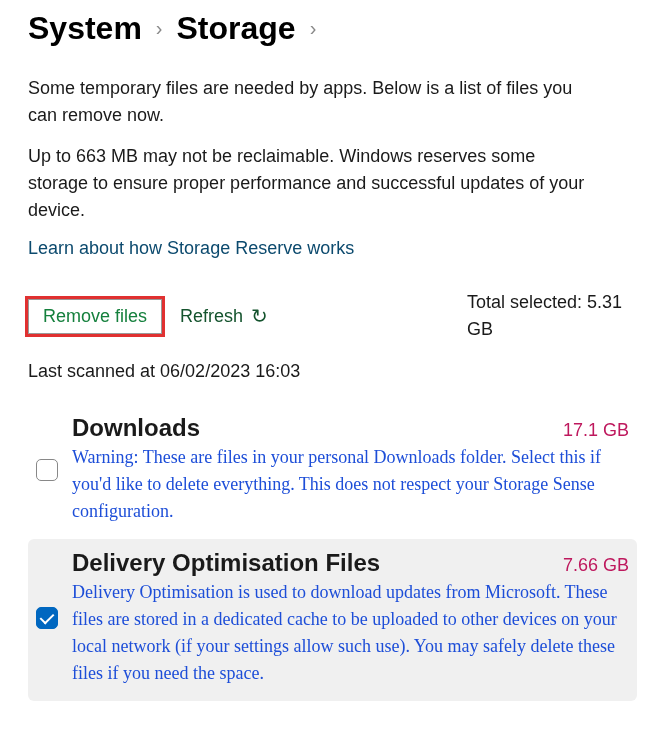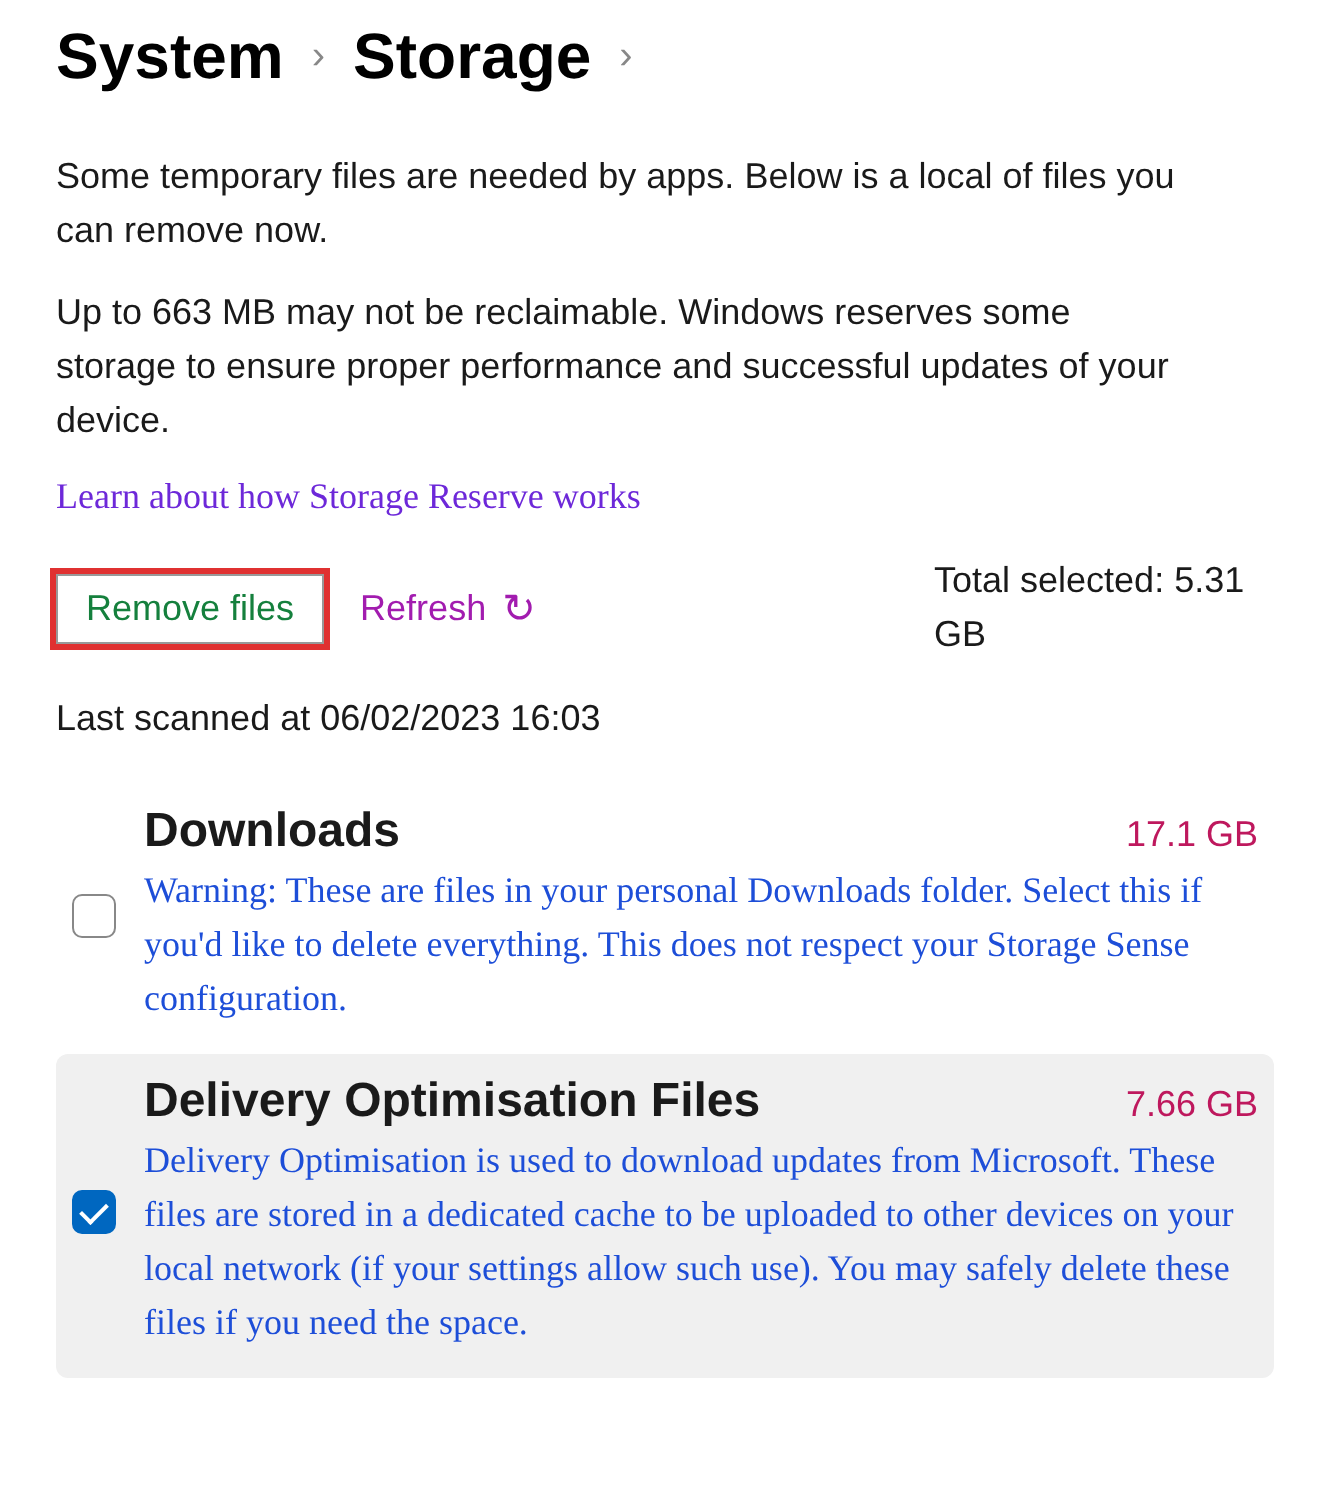--- a/index.html
+++ b/index.html
@@ -36,26 +36,25 @@
       font-weight: 400;
     }
     .intro {
       font-size: 18px;
       line-height: 1.5;
       color: #1a1a1a;
       margin-bottom: 14px;
       max-width: 560px;
     }
     .link {
-      color: #6d28d9;
+      color: #0c4a6e;
       font-size: 18px;
       cursor: pointer;
       display: inline-block;
-      margin-bottom: 18px;
-      font-family: Liberation Serif, serif;
+      margin-bottom: 30px;
     }
     .action-row {
       display: flex;
       align-items: center;
       gap: 18px;
       margin-bottom: 18px;
     }
     .remove-btn {
       background: #fff;
       border: 1px solid #999;
@@ -63,21 +62,21 @@
       font-size: 18px;
       color: #15803d;
       cursor: pointer;
       outline: 3px solid #e03131;
       outline-offset: 0;
     }
     .refresh-btn {
       display: flex;
       align-items: center;
       gap: 8px;
-      color: #a21caf;
+      color: #14532d;
       font-size: 18px;
       cursor: pointer;
       background: none;
       border: none;
     }
     .refresh-icon {
       display: inline-block;
       font-size: 20px;
     }
     .total-selected {
@@ -163,21 +162,21 @@
 
 
 
 <div class="breadcrumb">
   <span class="crumb-link">System</span>
   <span class="chevron">›</span>
   <span class="crumb-link">Storage</span>
   <span class="chevron">›</span>
 </div>
 
-<p class="intro">Some temporary files are needed by apps. Below is a local of files you can remove now.</p>
+<p class="intro">Some temporary files are needed by apps. Below is a list of files you can remove now.</p>
 <p class="intro">Up to 663 MB may not be reclaimable. Windows reserves some storage to ensure proper performance and successful updates of your device.</p>
 
 <a class="link">Learn about how Storage Reserve works</a>
 
 <div class="action-row">
   <button class="remove-btn">Remove files</button>
   <button class="refresh-btn">
     <span>Refresh</span>
     <span class="refresh-icon">↻</span>
   </button>

